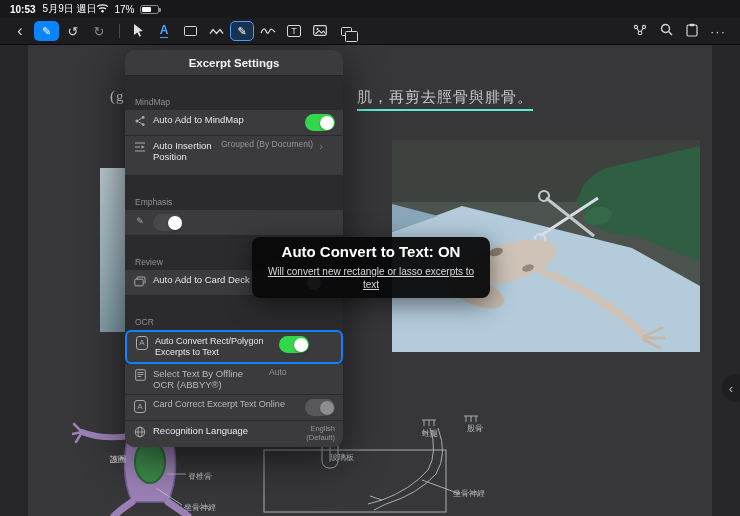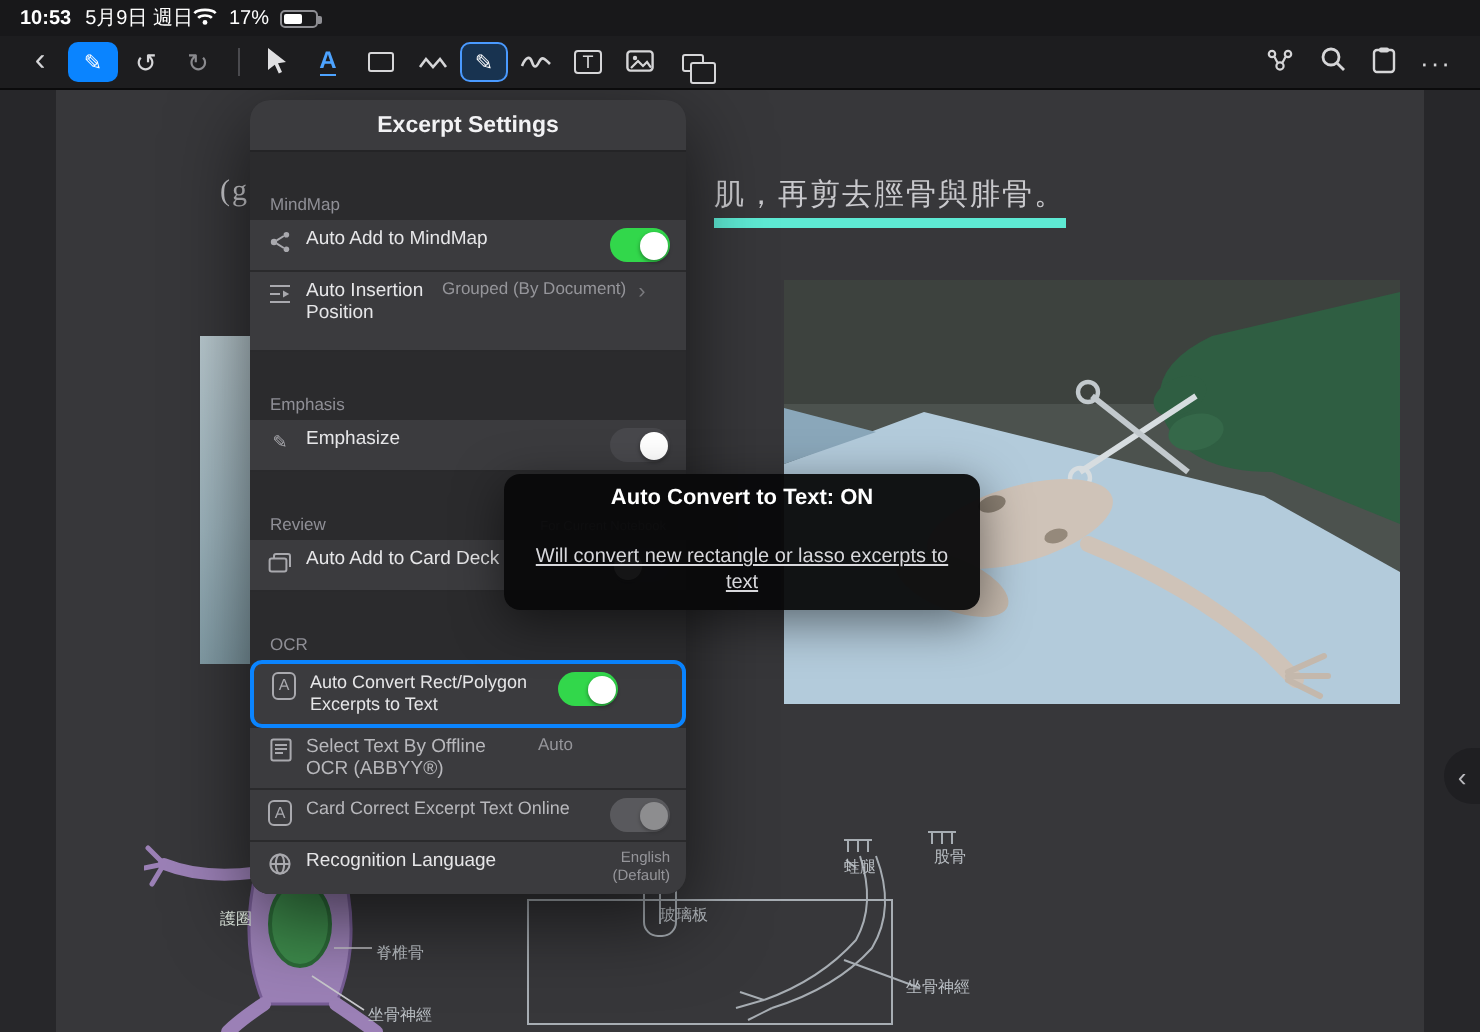--- a/index.html
+++ b/index.html
@@ -33,21 +33,21 @@
   .tb-spacer { flex:1; }
   .blue-a { color:#4da3ff; font-weight:bold; border-bottom:1.5px solid #4da3ff; line-height:1; padding-bottom:1px; font-size:12px; }
   .rect-ic { width:13px; height:10px; border:1.3px solid #d6d6d8; border-radius:1.5px; }
   .frames-ic { position:relative; width:11px; height:9px; border:1.2px solid #d6d6d8; border-radius:1.5px; }
   .frames-ic::after { content:""; position:absolute; left:3px; top:3px; width:11px; height:9px; border:1.2px solid #d6d6d8; border-radius:1.5px; background:#1d1d1f; }
   .tfr-ic { width:14px; height:12px; border:1.2px solid #d6d6d8; border-radius:2px; font-size:9px; display:flex; align-items:center; justify-content:center; color:#d6d6d8; }
 
   
   .page { left:28px; top:45px; width:684px; height:471px; background:#37373a; z-index:1; }
   .doc-text { font-family:"Liberation Serif", serif; font-size:15px; color:#c9c9cd; z-index:2; letter-spacing:1px; }
-  .underlined { border-bottom:5px solid #5eead4; padding-bottom:2px; }
+  .underlined { border-bottom:2px solid #5eead4; padding-bottom:2px; }
   .fig-caption { font-size:10px; color:#b5b5b8; z-index:2; }
   .sliver { left:100px; top:168px; width:38px; height:164px; z-index:2;
     background:linear-gradient(160deg,#b9c9cf 0%,#9db4bd 55%,#7e99a3 100%); }
   .photo { left:392px; top:140px; width:308px; height:212px; z-index:2; background:#50554f; }
   .diagram-label { font-size:8px; color:#b9bec3; z-index:4; white-space:nowrap; }
   .edge-tab { right:0; top:374px; width:18px; height:28px; background:rgba(30,30,34,.92);
     border-radius:14px 0 0 14px; display:flex; align-items:center; justify-content:center;
     color:#b9b9bd; font-size:13px; z-index:15; }
 
   
@@ -72,21 +72,21 @@
   .toggle::after { content:""; position:absolute; width:14px; height:14px; border-radius:50%;
     background:#fff; top:1.5px; box-shadow:0 1px 2px rgba(0,0,0,.4); }
   .toggle.on { background:#32d74b; } .toggle.on::after { right:1.5px; }
   .toggle.off { background:#48484c; } .toggle.off::after { left:1.5px; }
   .toggle.off-right { background:#48484c; } .toggle.off-right::after { right:1.5px; }
   .toggle.disabled { background:#737377; opacity:.55; } .toggle.disabled::after { right:1.5px; background:#d0d0d2; }
 
   
   .toast { left:252px; top:237px; width:238px; background:rgba(8,8,10,.95); border-radius:8px;
     padding:6px 10px 7px 10px; z-index:30; text-align:center; box-shadow:0 6px 24px rgba(0,0,0,.5); }
-  .toast-title { font-size:11px; font-weight:bold; color:#fff; margin-bottom:18px; }
+  .toast-title { font-size:15px; font-weight:bold; color:#fff; margin-bottom:6px; }
   .toast-body { font-size:10px; color:#d8d8dc; line-height:1.25;text-decoration:underline; }
 </style>
 </head>
 <body>
 
 <div class="screen">
 
   <div class="abs statusbar">
     <div class="sb-left">
       <span>10:53</span>
@@ -292,21 +292,20 @@
       <span class="lbl" style="max-width:62px;">Auto Insertion Position</span>
       <span class="val">Grouped (By Document)</span>
       <span class="chev">›</span>
     </div>
 
     <div class="sec">
       <span>Emphasis</span>
     </div>
     <div class="row">
       <span class="ric" style="font-size:9px;">✎</span>
-      <span class="lbl">Emphasize</span>
       <span class="toggle off-right"></span>
     </div>
 
     <div class="sec">
       <span>Review</span>
       <span class="hint">For Current Notebook</span>
     </div>
     <div class="row">
       <span class="ric">
           <svg width="12" height="11" viewBox="0 0 12 11">

